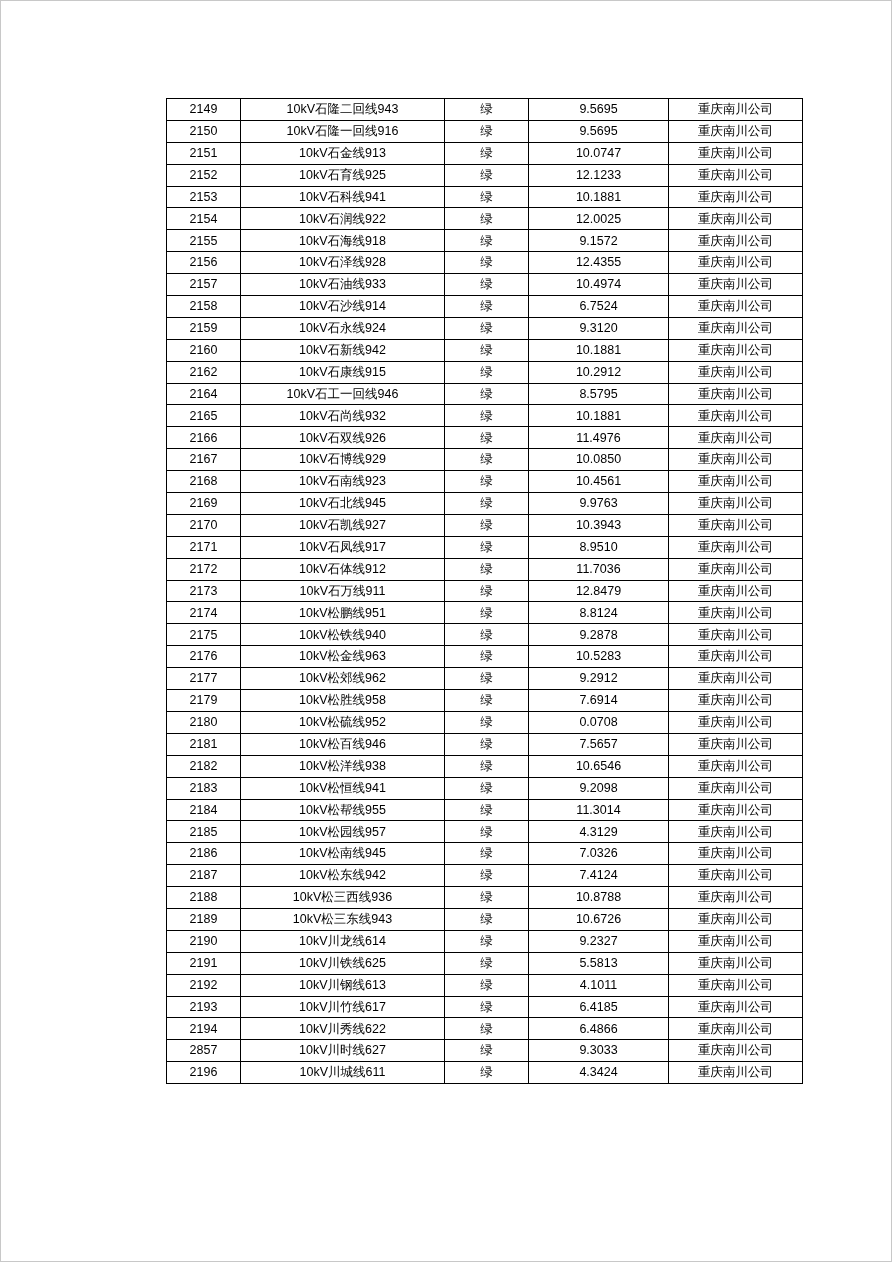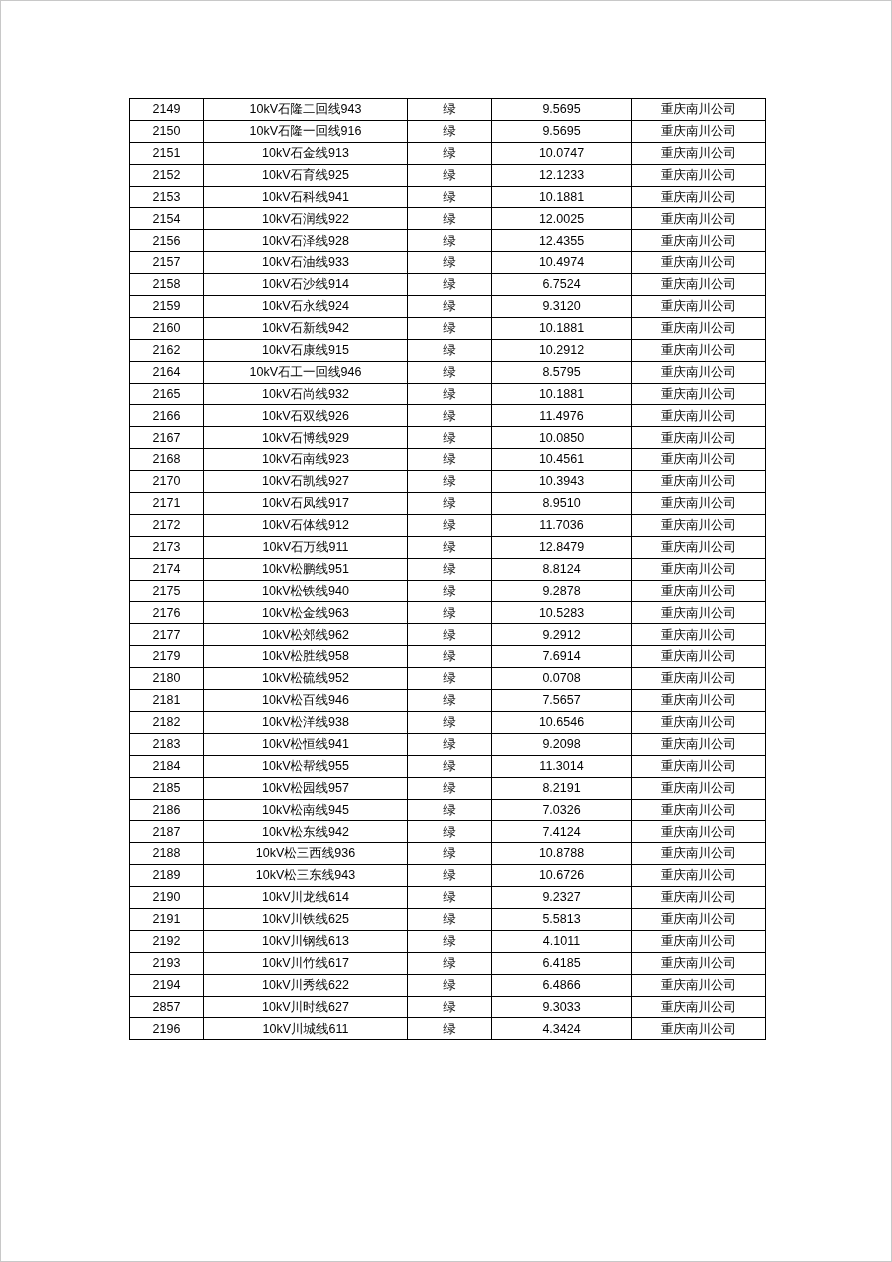--- a/index.html
+++ b/index.html
@@ -23,20 +23,21 @@
   .sheet {
     position: absolute;
     left: 128px;
     top: 97px;
     width: 636px;
   }
   table.data {
     border-collapse: collapse;
     width: 636px;
     table-layout: fixed;
+    margin-left: 37px;
   }
   table.data td {
     border: 1px solid #000000;
     height: 20.9px;
     padding: 0 2px;
     font-size: 12.5px;
     line-height: 1;
     text-align: center;
     vertical-align: middle;
     color: #000000;
@@ -99,20 +100,27 @@
             <td>重庆南川公司</td>
           </tr>
           <tr>
             <td>2154</td>
             <td>10kV石润线922</td>
             <td>绿</td>
             <td>12.0025</td>
             <td>重庆南川公司</td>
           </tr>
           <tr>
+            <td>2155</td>
+            <td>10kV石海线918</td>
+            <td>绿</td>
+            <td>9.1572</td>
+            <td>重庆南川公司</td>
+          </tr>
+          <tr>
             <td>2156</td>
             <td>10kV石泽线928</td>
             <td>绿</td>
             <td>12.4355</td>
             <td>重庆南川公司</td>
           </tr>
           <tr>
             <td>2157</td>
             <td>10kV石油线933</td>
             <td>绿</td>
@@ -176,20 +184,27 @@
             <td>重庆南川公司</td>
           </tr>
           <tr>
             <td>2168</td>
             <td>10kV石南线923</td>
             <td>绿</td>
             <td>10.4561</td>
             <td>重庆南川公司</td>
           </tr>
           <tr>
+            <td>2169</td>
+            <td>10kV石北线945</td>
+            <td>绿</td>
+            <td>9.9763</td>
+            <td>重庆南川公司</td>
+          </tr>
+          <tr>
             <td>2170</td>
             <td>10kV石凯线927</td>
             <td>绿</td>
             <td>10.3943</td>
             <td>重庆南川公司</td>
           </tr>
           <tr>
             <td>2171</td>
             <td>10kV石凤线917</td>
             <td>绿</td>
@@ -277,21 +292,21 @@
             <td>2184</td>
             <td>10kV松帮线955</td>
             <td>绿</td>
             <td>11.3014</td>
             <td>重庆南川公司</td>
           </tr>
           <tr>
             <td>2185</td>
             <td>10kV松园线957</td>
             <td>绿</td>
-            <td>8.2191</td>
+            <td>4.3129</td>
             <td>重庆南川公司</td>
           </tr>
           <tr>
             <td>2186</td>
             <td>10kV松南线945</td>
             <td>绿</td>
             <td>7.0326</td>
             <td>重庆南川公司</td>
           </tr>
           <tr>

